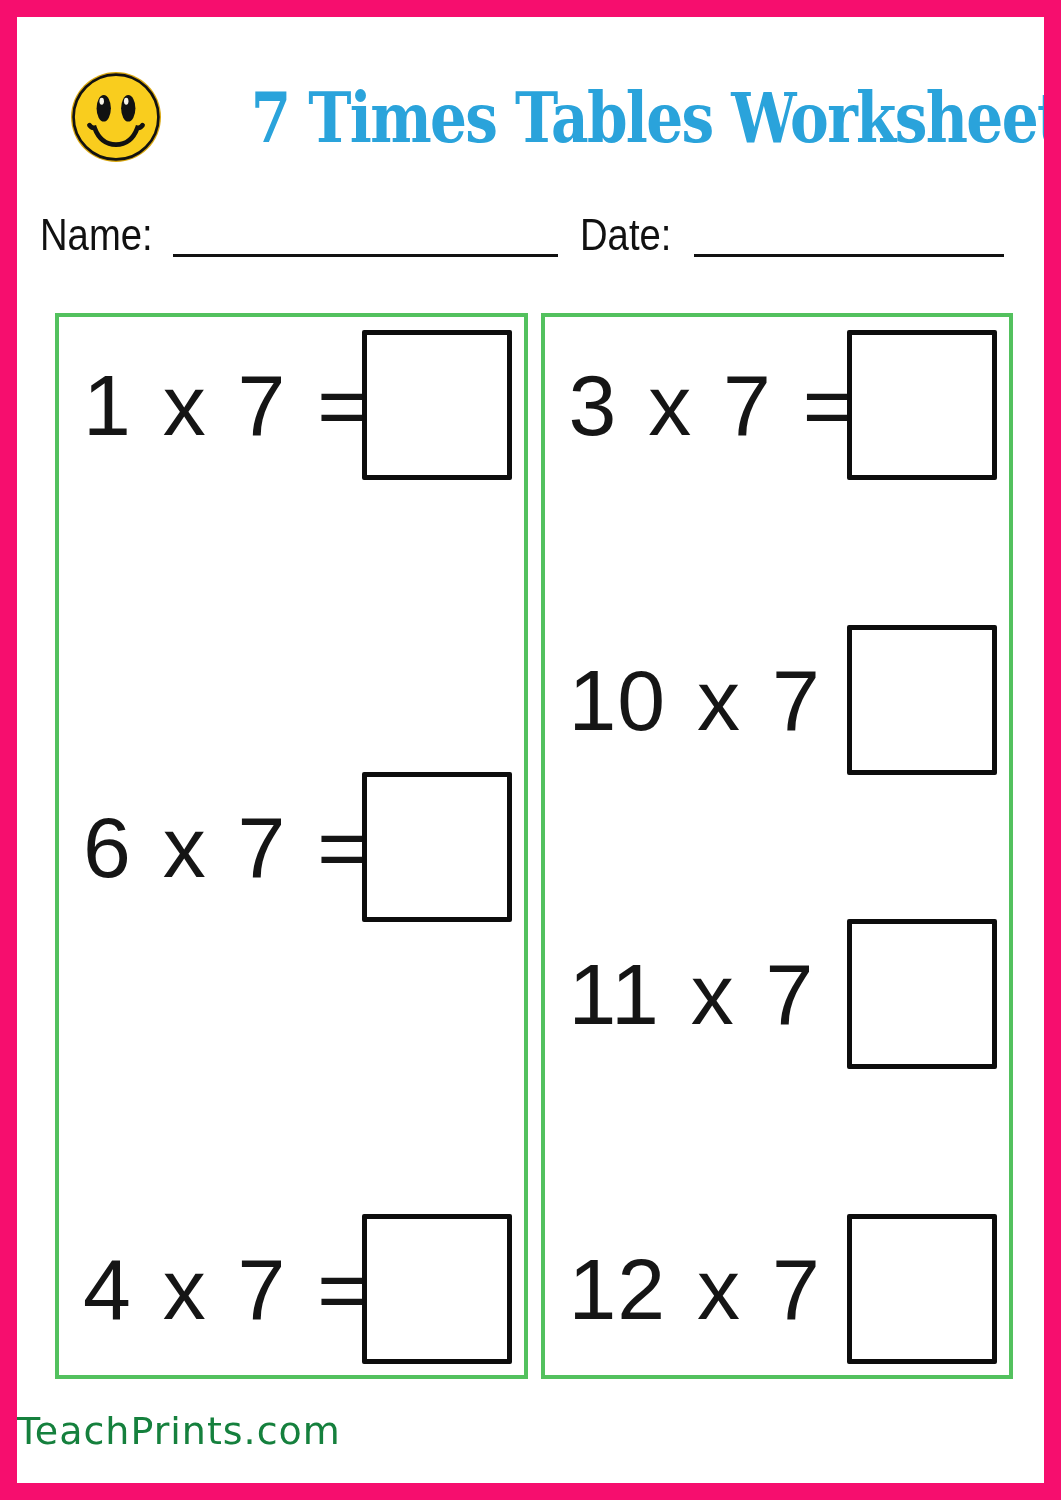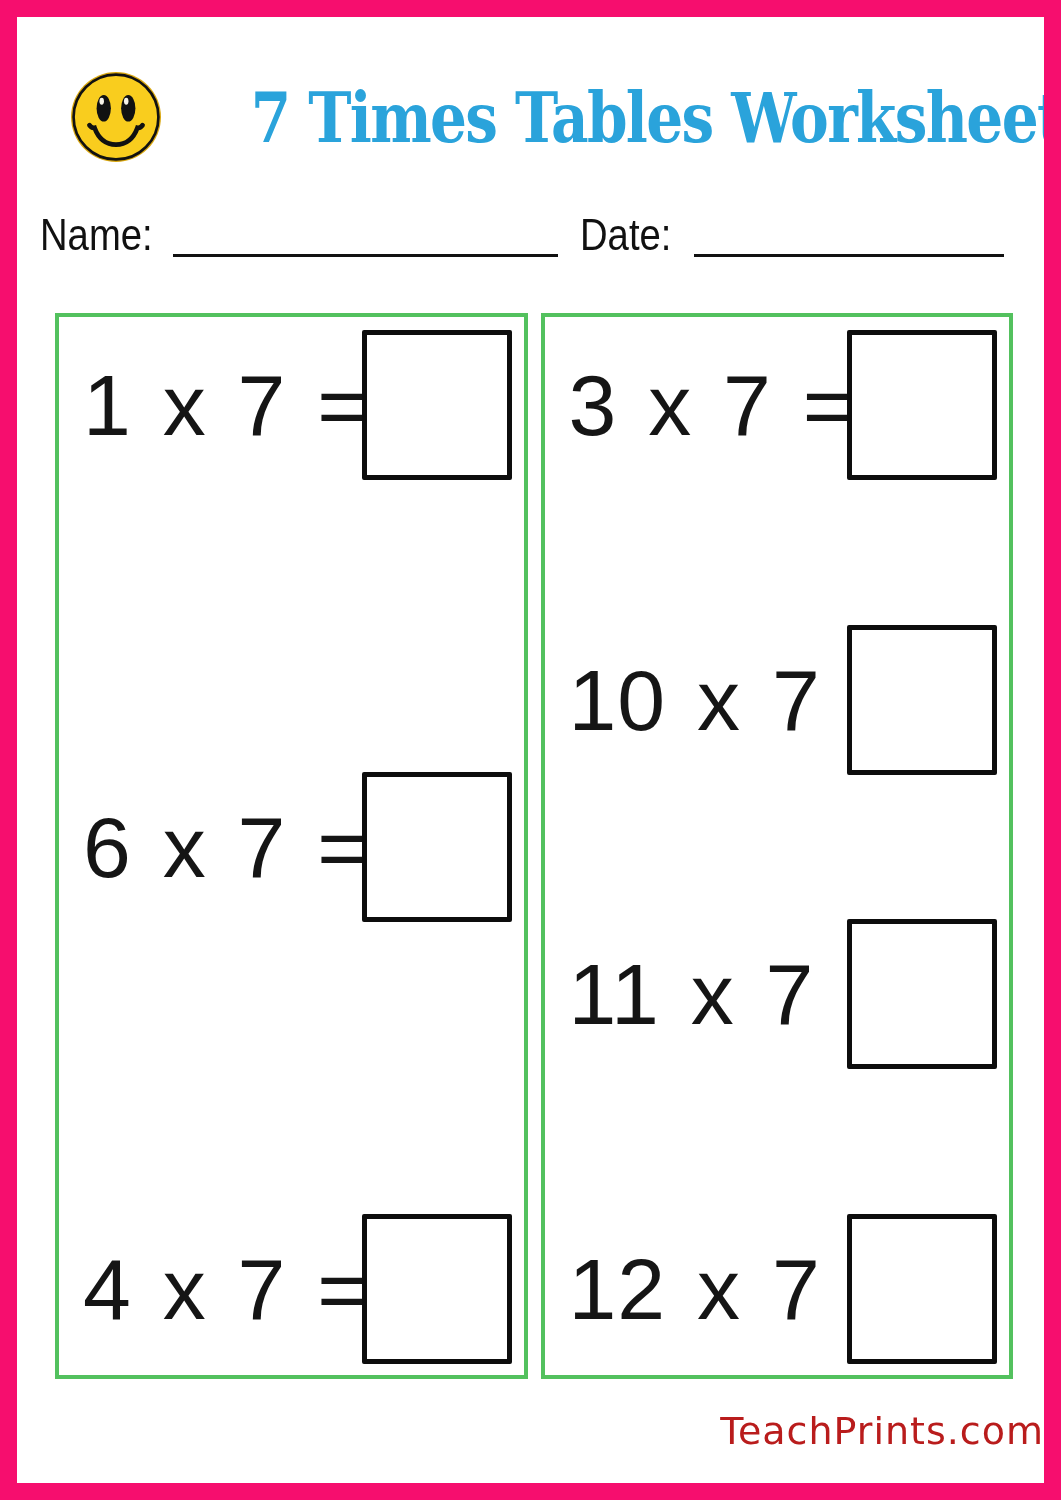--- a/index.html
+++ b/index.html
@@ -111,26 +111,26 @@
     top: 1px;
     width: 150px;
     height: 150px;
     border: 5px solid #0d0d0d;
     background: #ffffff;
     border-radius: 2px;
   }
 
   
   .footer {
-    text-align: right;
+    text-align: left;
     margin-top: 30px;
     font-family: "DejaVu Sans", sans-serif;
     font-size: 38px;
     letter-spacing: 1px;
-    color: #b91c1c;
+    color: #15803d;
   }
 </style>
 </head>
 <body>
 
 <div class="frame">
   <div class="page">
 
     <div class="header">
       <svg class="smiley" viewBox="0 0 90 90" aria-hidden="true">

